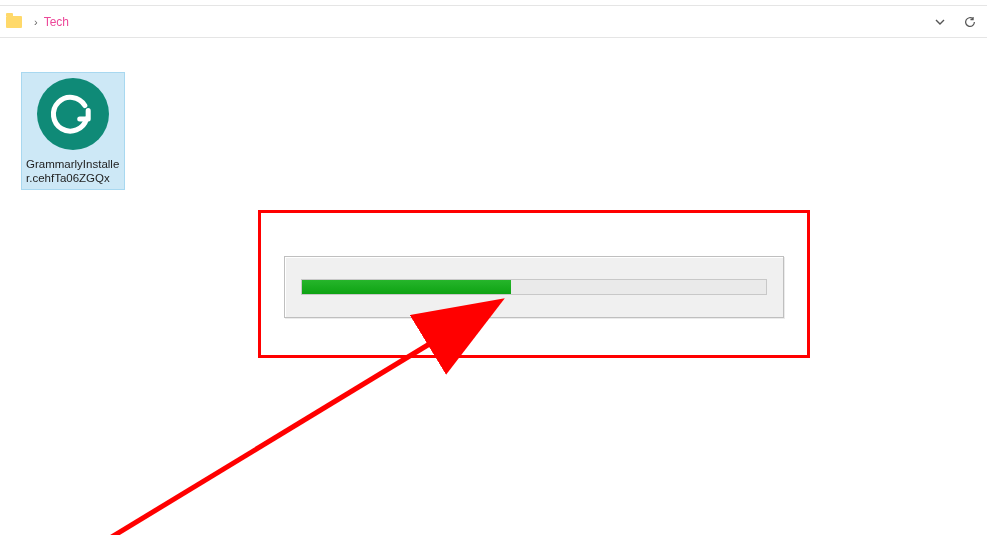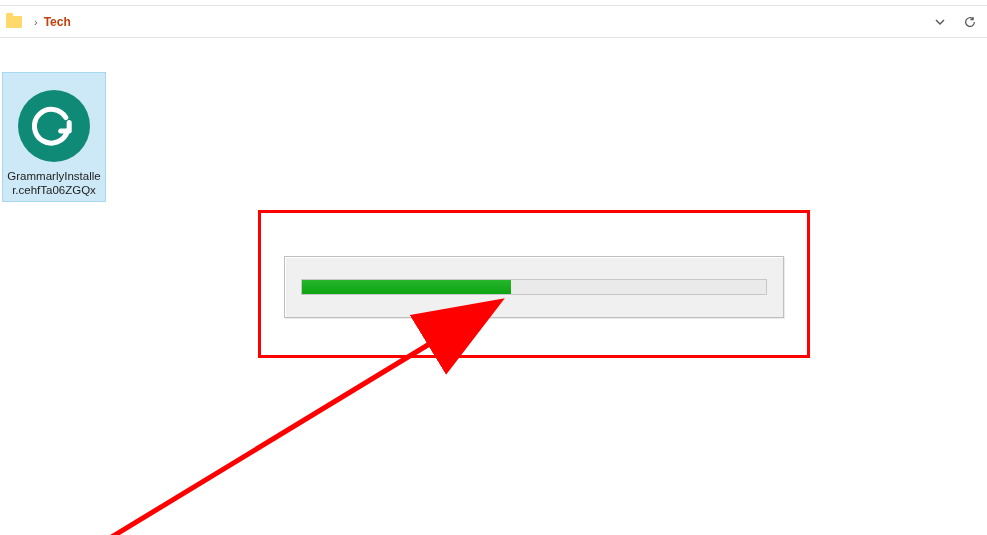--- a/index.html
+++ b/index.html
@@ -39,21 +39,21 @@
       top: -3px; left: 0;
       width: 7px; height: 3px;
       background: #ffd96a;
       border-radius: 1px 1px 0 0;
     }
     .bc-sep {
       margin: 0 6px;
       color: #666;
       font-size: 11px;
     }
-    .bc-item { color: #c2410c; font-weight: bold; }
+    .bc-item { color: #ec4899; }
     .addr-right {
       margin-left: auto;
       display: flex;
       align-items: center;
       gap: 18px;
       color: #555;
     }
     .chev-down {
       width: 10px; height: 10px;
       display: inline-block;
@@ -61,25 +61,24 @@
     .chev-down svg, .refresh svg { display: block; }
     .refresh { width: 14px; height: 14px; display:inline-block; }
     .content-area {
       position: relative;
       width: 100%;
       height: calc(100% - 38px);
       background: #fff;
     }
     .file-item {
       position: absolute;
-      left: 2px;
+      left: 21px;
       top: 34px;
       width: 104px;
-      padding: 12px 2px 4px 2px;
-      text-align: center;
+      padding: 0 2px 4px 2px;
       background: #cde8f6;
       border: 1px solid #a8d8f0;
     }
     .file-icon-wrap {
       width: 78px;
       height: 78px;
       margin: 2px auto 4px auto;
       display: flex;
       align-items: center;
       justify-content: center;

